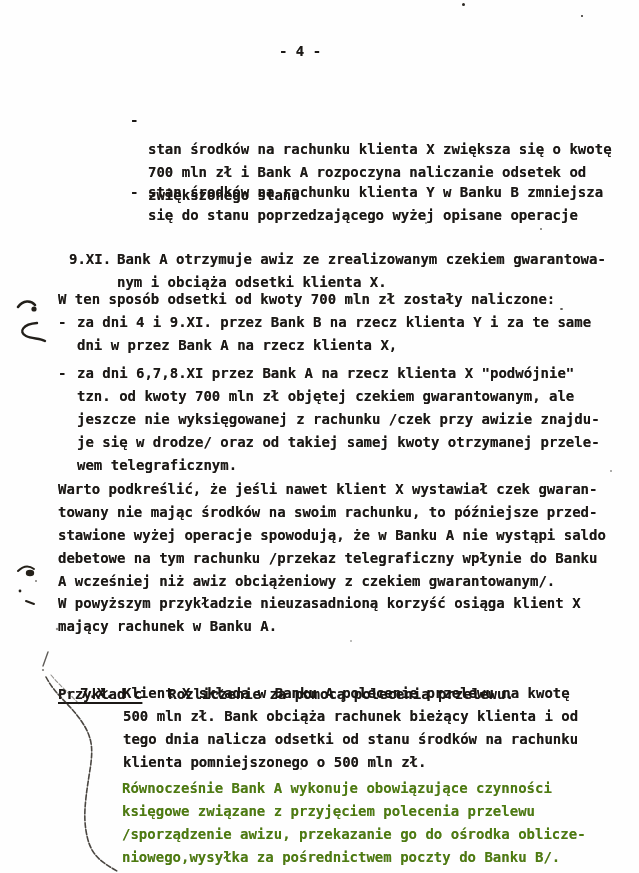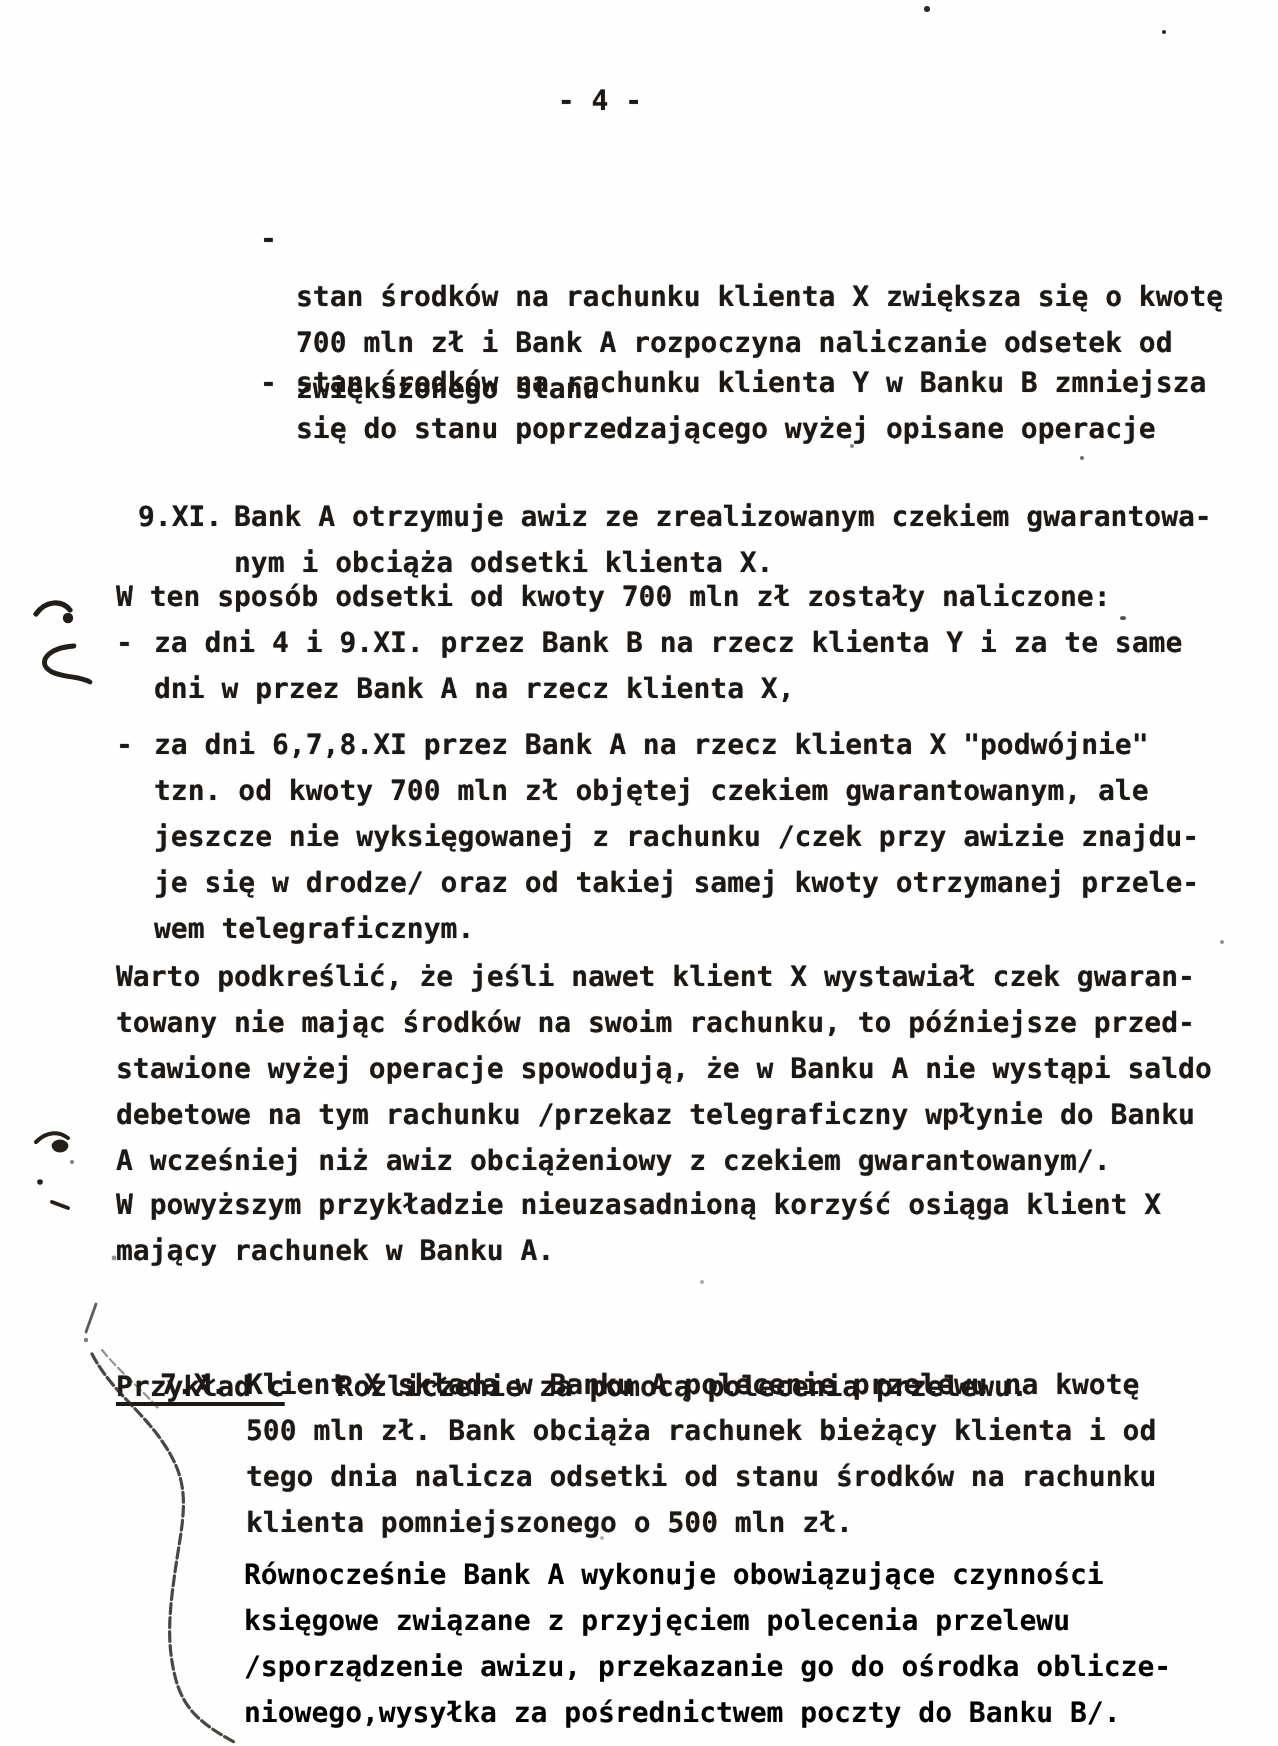--- a/index.html
+++ b/index.html
@@ -14,21 +14,21 @@
     font-size:14px;
     line-height:23px;
     color:#1b1815;
   }
   .txt{white-space:pre-line; text-shadow:0 0 .5px rgba(20,16,12,.55);}
   .abs{position:absolute;}
   .pageno{left:0;width:600px;text-align:center;}
   .hang .marker{position:absolute;left:0;top:0;}
   .hang .body{display:block;}
   .underline{text-decoration:underline;text-decoration-thickness:1.5px;text-underline-offset:3px;}
-  .faint{color:#000000;text-shadow:0 0 .4px rgba(60,55,50,.4);}
+  .faint{color:#4d7c0f;text-shadow:0 0 .4px rgba(60,55,50,.4);}
   .speck{position:absolute;background:#2b2823;border-radius:50%;}
   svg.overlay{position:absolute;left:0;top:0;pointer-events:none;}
 </style>
 </head>
 <body>
 
 <div class="page">
 
   <div class="abs txt pageno" style="top:40px;">- 4 -</div>
 

